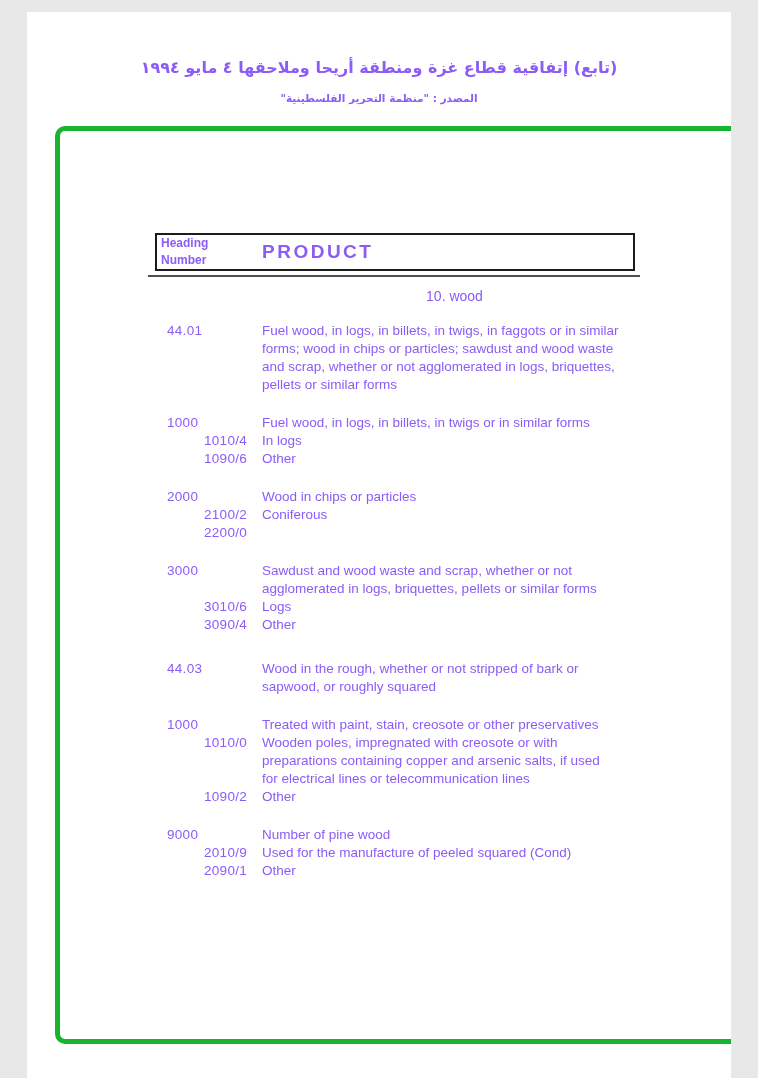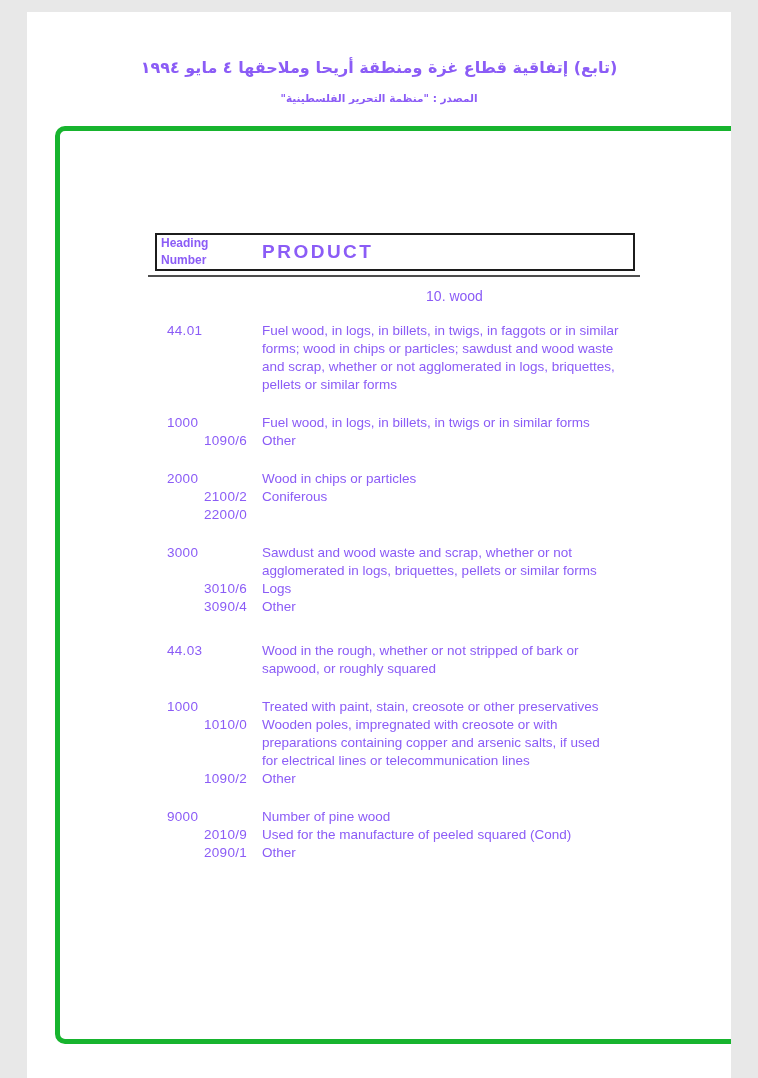--- a/index.html
+++ b/index.html
@@ -114,20 +114,24 @@
 and scrap, whether or not agglomerated in logs, briquettes,
 pellets or similar forms</div>
         </div>
       </div>
       <div class="tsection">
         <div class="trow">
           <div class="tcode">1000</div>
           <div class="ttext">Fuel wood,  in logs, in billets, in twigs or in similar forms</div>
         </div>
         <div class="trow indent">
+          <div class="tcode">1010/4</div>
+          <div class="ttext">In logs</div>
+        </div>
+        <div class="trow indent">
           <div class="tcode">1090/6</div>
           <div class="ttext">Other</div>
         </div>
       </div>
       <div class="tsection">
         <div class="trow">
           <div class="tcode">2000</div>
           <div class="ttext">Wood in chips or particles</div>
         </div>
         <div class="trow indent">

